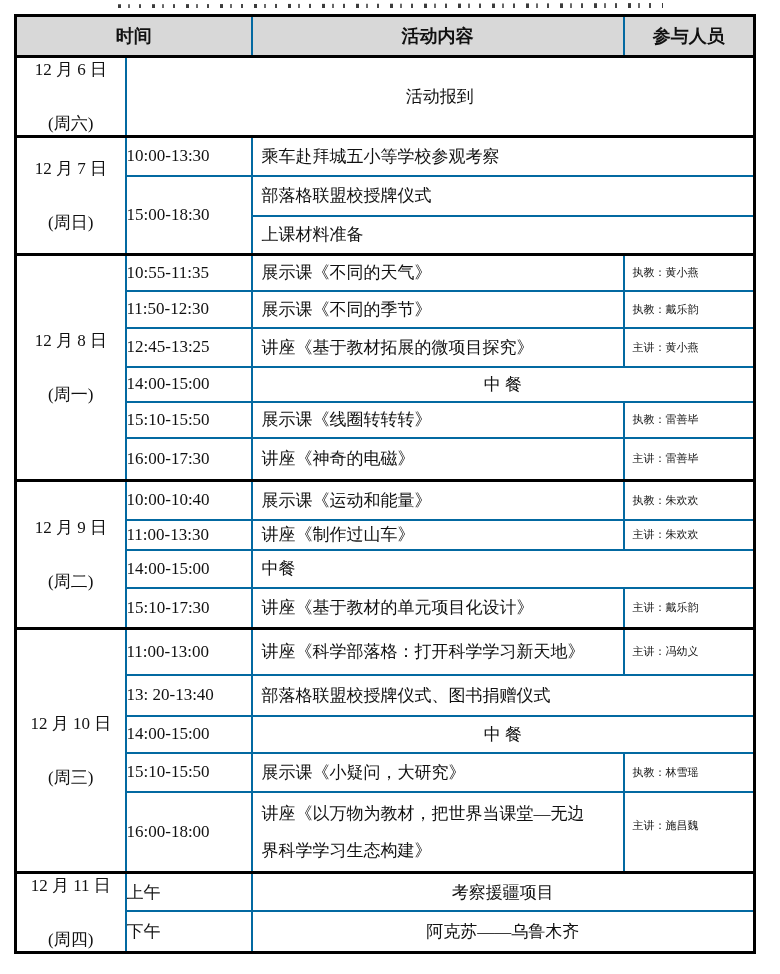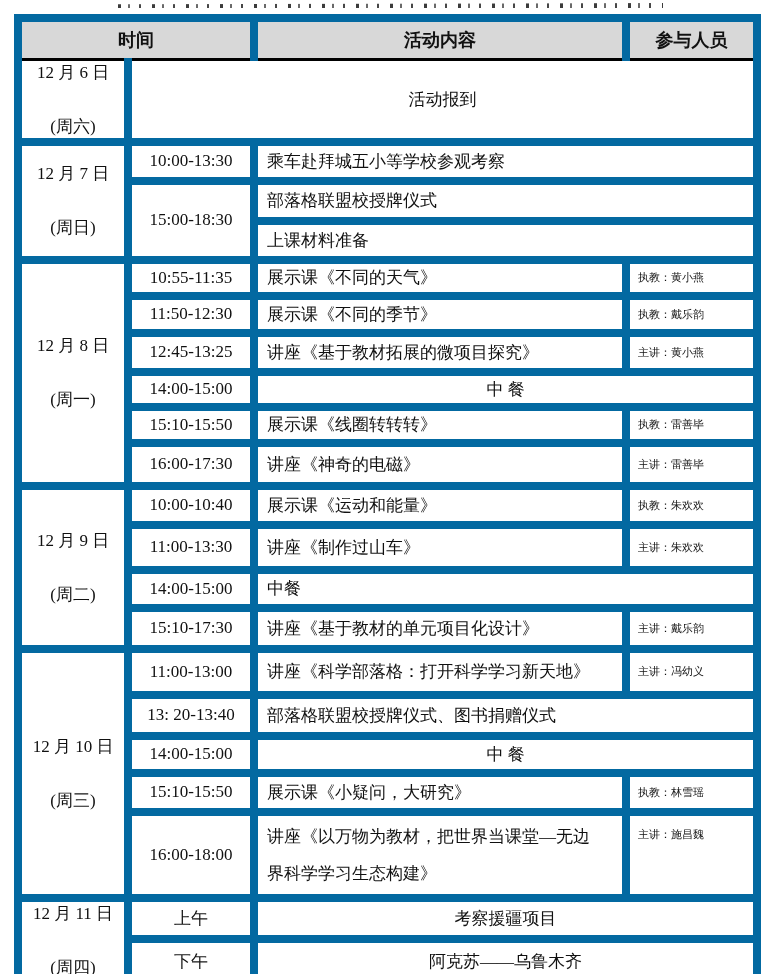--- a/index.html
+++ b/index.html
@@ -23,42 +23,42 @@
     clip-path:polygon(0 45%,100% 30%,100% 100%,0 100%);
   }
   table.schedule{
     position:absolute;left:14px;top:14px;
     width:739px;
     border-collapse:collapse;
     table-layout:fixed;
     border:3px solid #000;
   }
   th,td{
-    border:8px solid #0369a1;
+    border:2px solid #0369a1;
     vertical-align:middle;
     font-size:17px;
     padding:2px 4px;
     overflow:hidden;
   }
   tr.day-top td{border-top:3px solid #000;}
   thead th{
     background:#d8d8d8;
     font-weight:bold;
     font-size:18px;
     text-align:center;
     border-bottom:3px solid #000;
     padding:0;
   }
   .date-cell{text-align:center;padding:0;}
   .date-cell .dl2{margin-top:31px;}
-  .time-cell{text-align:center;padding:0;}
+  .time-cell{text-align:left;padding:0;}
   .activity-cell{text-align:left;padding:2px 10px 2px 9px;}
   .activity-cell.c{text-align:center;padding:2px 20px;}
   .participant-cell{text-align:left;padding:2px 2px 2px 8px;font-size:11px;}
-  .participant-cell.vtop{vertical-align:top;padding-top:11px;}
+  .participant-cell.vtop{vertical-align:top;padding-top:25px;}
   .wrap{white-space:pre-line;line-height:2.2;}
 </style>
 </head>
 <body>
 
 <div class="crop-strip"></div>
 
 <table class="schedule">
   <colgroup>
     <col style="width:110px">
@@ -135,21 +135,21 @@
 
     <tr class="day-top" style="height:39px">
       <td class="date-cell" rowspan="4">
         <div class="dl1">12 月 9 日</div>
         <div class="dl2">(周二)</div>
       </td>
       <td class="time-cell">10:00-10:40</td>
       <td class="activity-cell">展示课《运动和能量》</td>
       <td class="participant-cell">执教：朱欢欢</td>
     </tr>
-    <tr style="height:45px">
+    <tr style="height:30px">
       <td class="time-cell">11:00-13:30</td>
       <td class="activity-cell">讲座《制作过山车》</td>
       <td class="participant-cell">主讲：朱欢欢</td>
     </tr>
     <tr style="height:38px">
       <td class="time-cell">14:00-15:00</td>
       <td class="activity-cell" colspan="2">中餐</td>
     </tr>
     <tr style="height:41px">
       <td class="time-cell">15:10-17:30</td>

